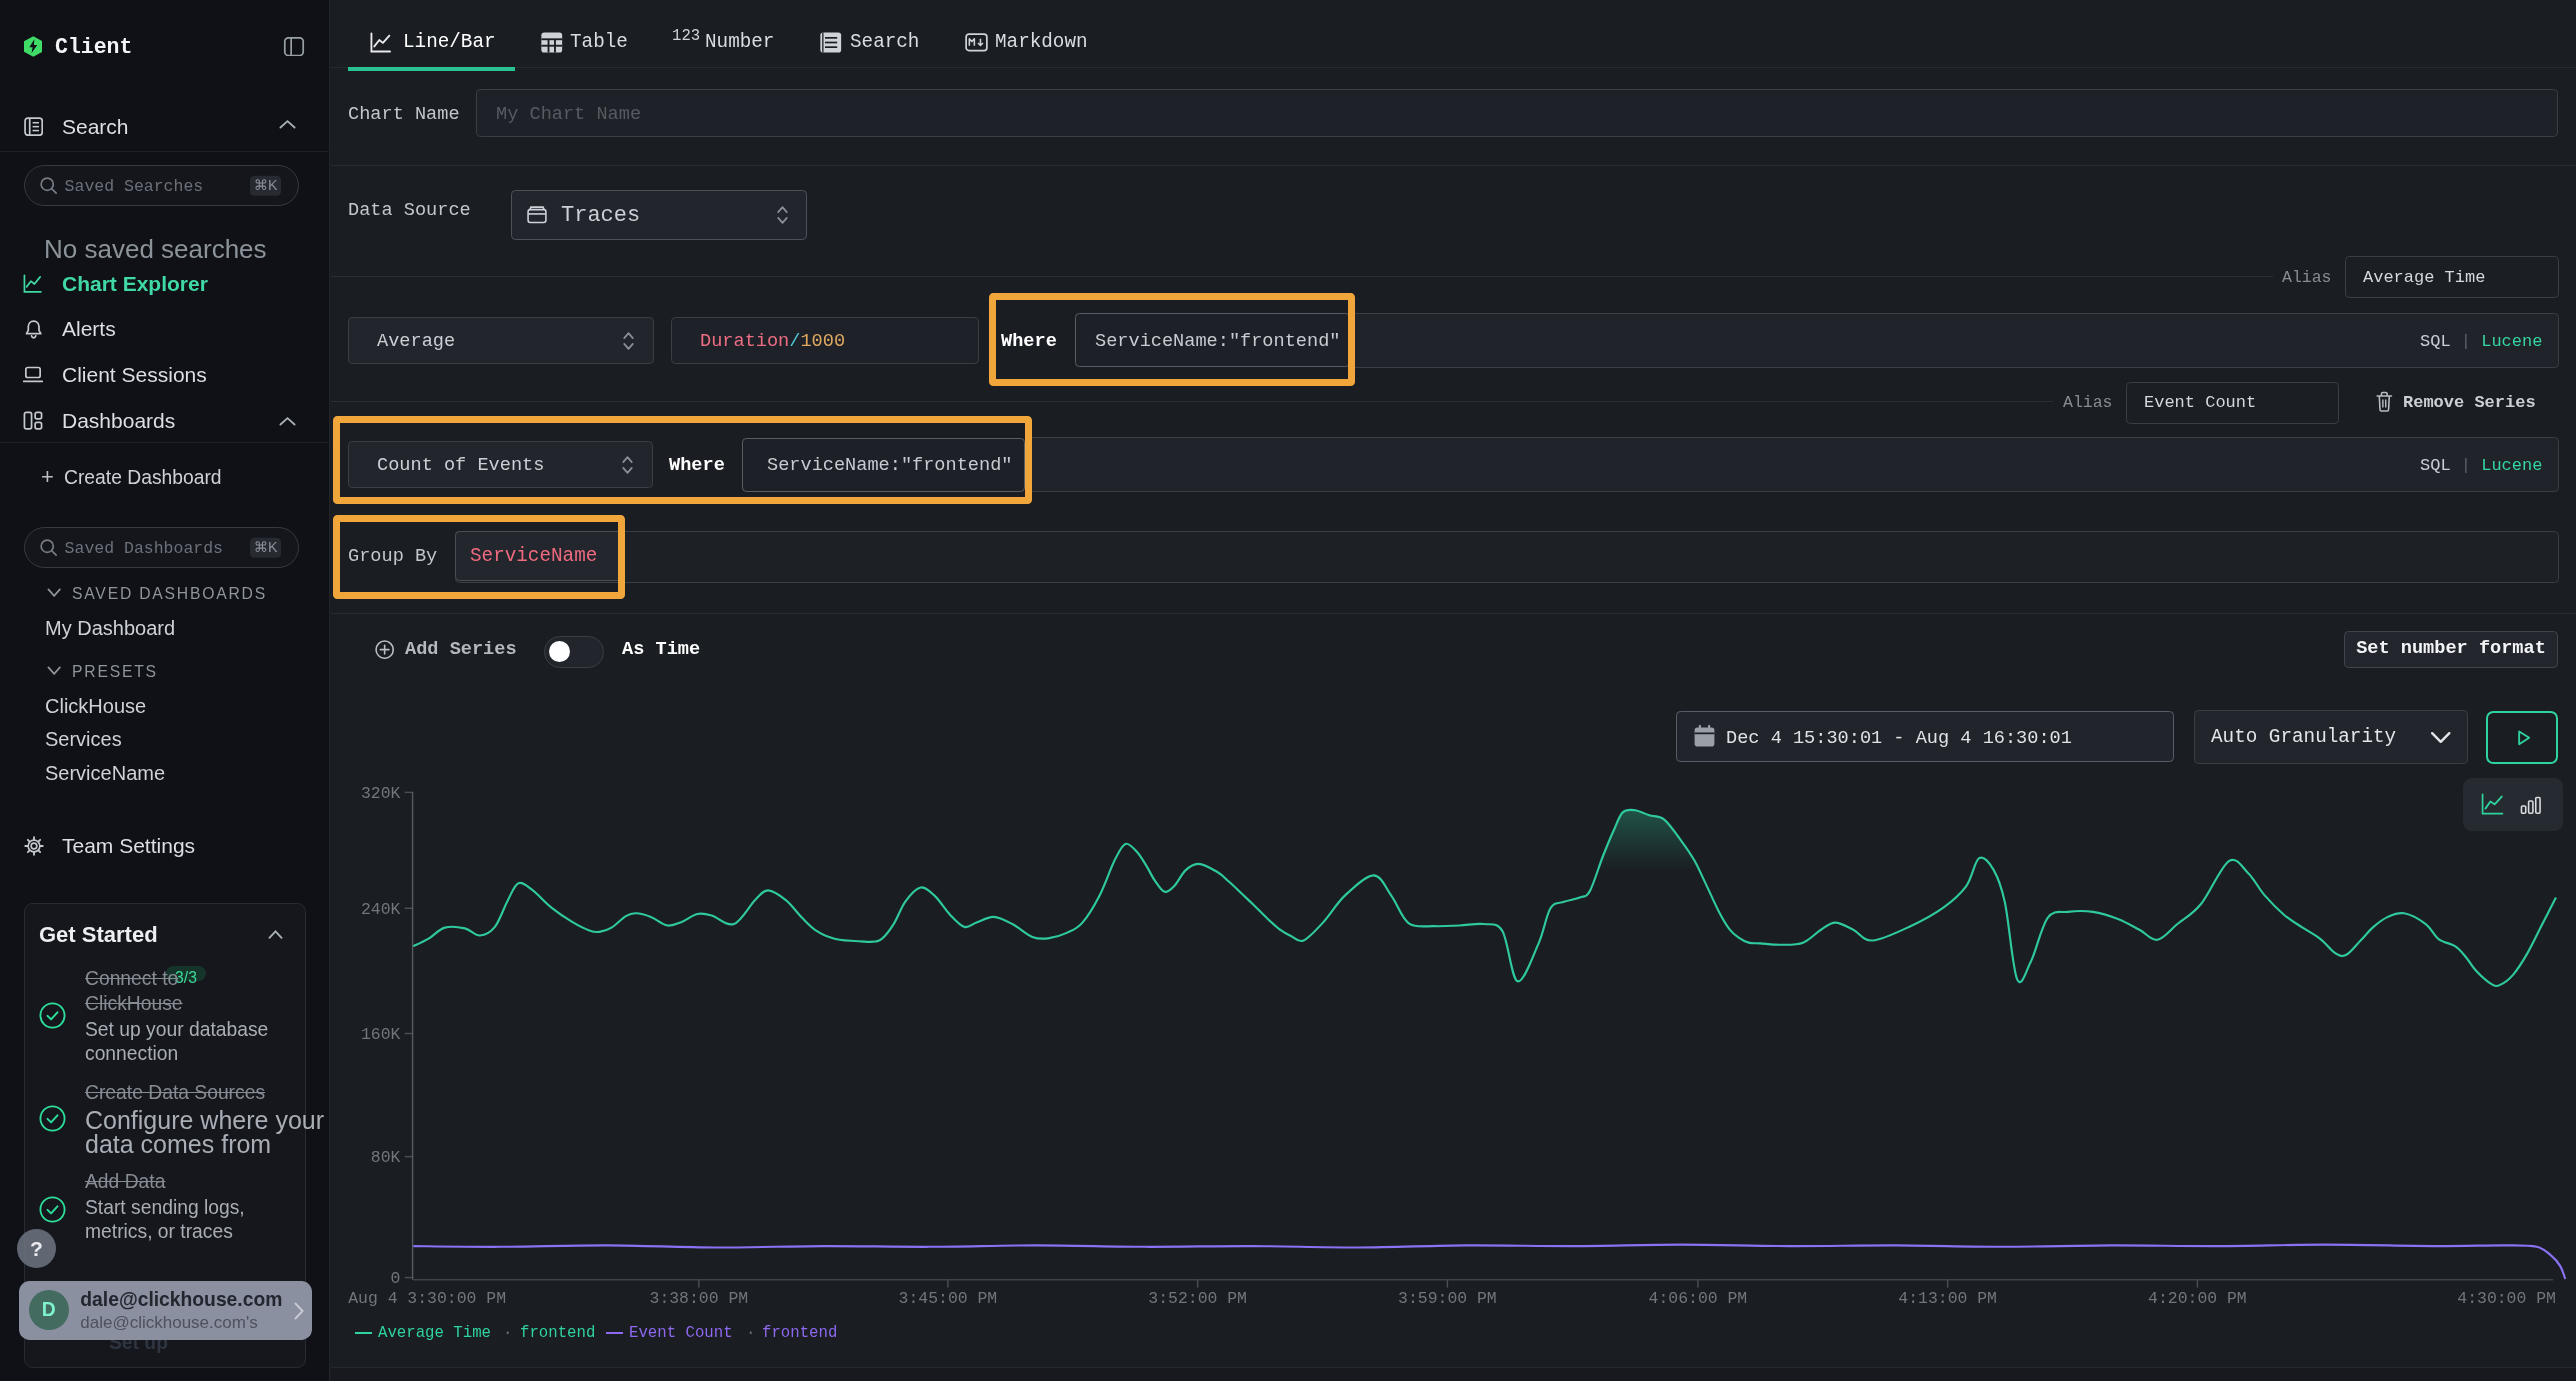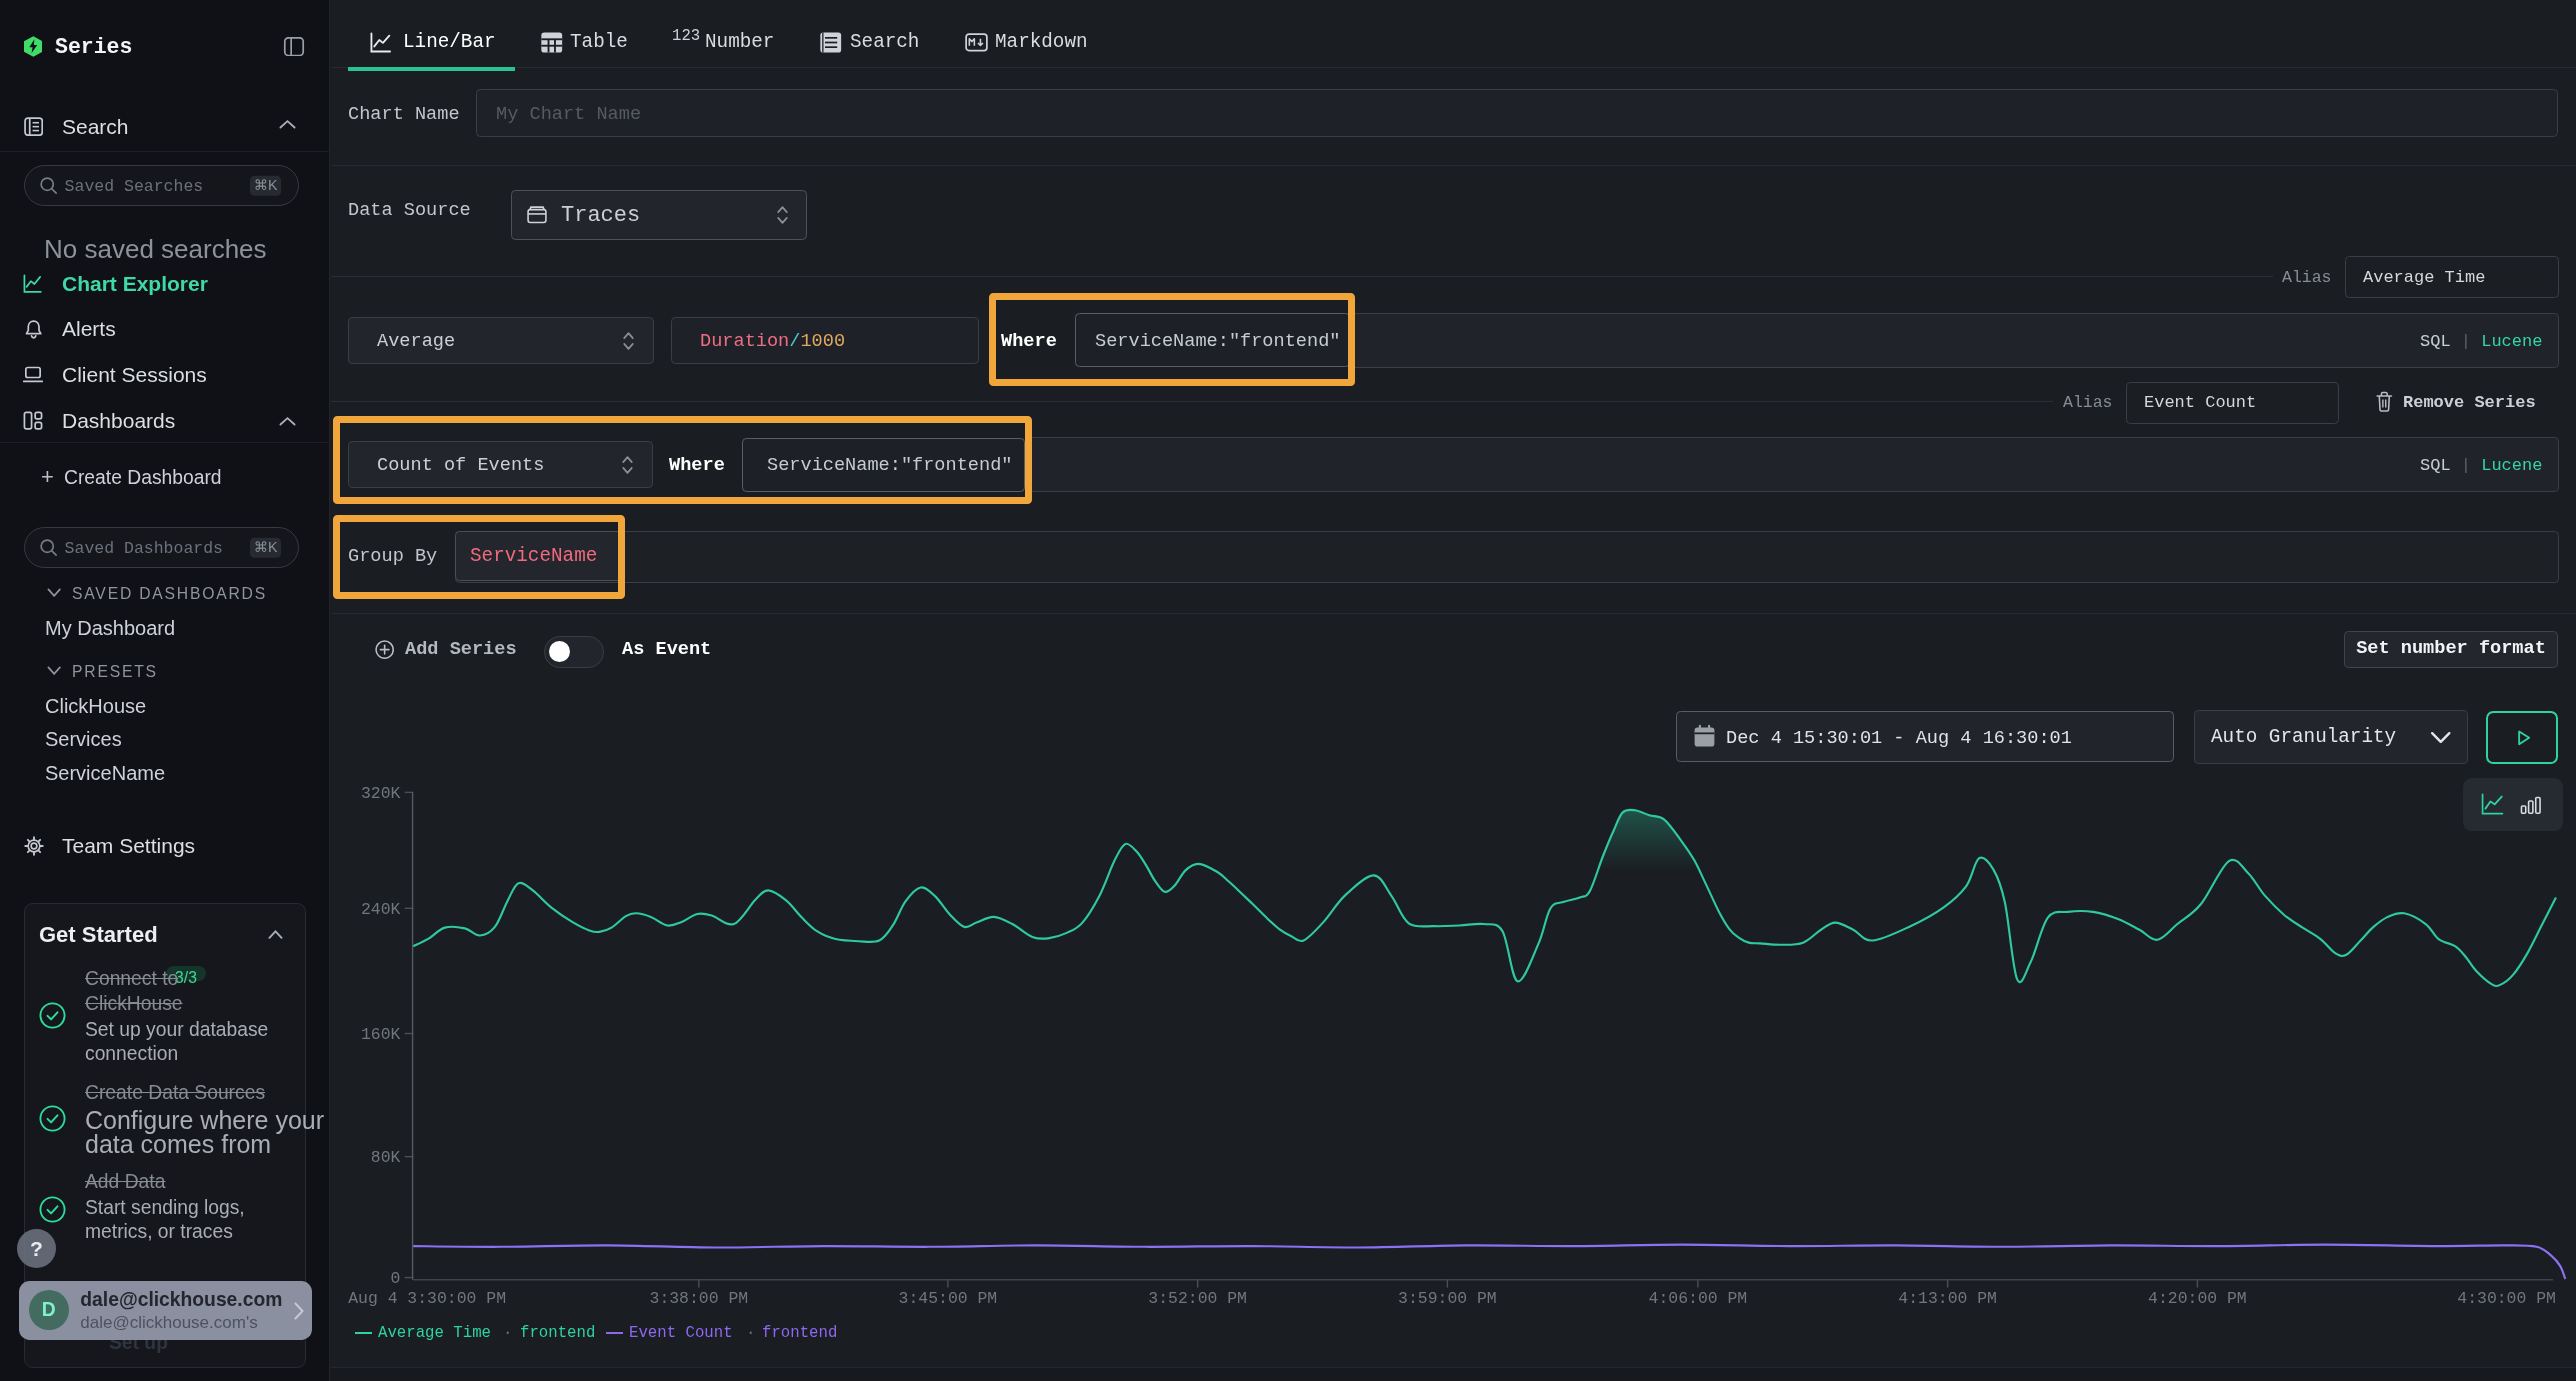--- a/index.html
+++ b/index.html
@@ -29,21 +29,21 @@
 <body>
 <div id="page">
 <aside id="sb">
 
   <div class="abs" style="left:23.6px;top:36px;width:18.6px;height:21px;">
     <svg class="ic" width="18.6" height="21" viewBox="0 0 26 29">
       <polygon points="13,0 26,7.25 26,21.75 13,29 0,21.75 0,7.25" fill="#3fdd67"></polygon>
       <polygon points="14.5,4.5 7.5,15.5 12,15.5 10.5,24 18.5,12.5 13.8,12.5" fill="#10141a"></polygon>
     </svg>
   </div>
-  <div class="abs mono" style="left:55px;top:35px;font-size:21.5px;font-weight:bold;color:#f2f4f6;">Series</div>
+  <div class="abs mono" style="left:55px;top:35px;font-size:21.5px;font-weight:bold;color:#f2f4f6;">Client</div>
   <svg class="abs" style="left:277px;top:37px;" width="34" height="19.3" viewBox="0 0 48 27">
     <rect x="11" y="1" width="26" height="25" rx="5" fill="none" stroke="#9aa0a8" stroke-width="2.4"></rect>
     <line x1="20" y1="1" x2="20" y2="26" stroke="#9aa0a8" stroke-width="2.4"></line>
   </svg>
 
   <svg class="abs" style="left:23.6px;top:117px;" width="19.3" height="19.3" viewBox="0 0 27 27">
     <rect x="1.5" y="1.5" width="24" height="24" rx="4" fill="none" stroke="#c4c8cf" stroke-width="2.4"></rect>
     <line x1="8" y1="1.5" x2="8" y2="25.5" stroke="#c4c8cf" stroke-width="2.4"></line>
     <line x1="12" y1="8" x2="21" y2="8" stroke="#c4c8cf" stroke-width="2.2"></line>
     <line x1="12" y1="13.5" x2="21" y2="13.5" stroke="#c4c8cf" stroke-width="2.2"></line>
@@ -273,21 +273,21 @@
 
   <svg class="abs" style="left:44px;top:640px;" width="19.3" height="19.3" viewBox="0 0 27 27">
     <circle cx="13.5" cy="13.5" r="12" fill="none" stroke="#b9bdc4" stroke-width="2.2"></circle>
     <line x1="13.5" y1="7.5" x2="13.5" y2="19.5" stroke="#b9bdc4" stroke-width="2.2" stroke-linecap="round"></line>
     <line x1="7.5" y1="13.5" x2="19.5" y2="13.5" stroke="#b9bdc4" stroke-width="2.2" stroke-linecap="round"></line>
   </svg>
   <div class="abs mono" style="left:74px;top:649px;transform:translateY(-50%);font-size:18.6px;font-weight:bold;color:#b4b8bf;">Add Series</div>
   <div class="abs" style="left:213px;top:636px;width:60px;height:31.5px;background:#22252b;border:1.4px solid #3a3e45;border-radius:15.7px;">
     <div class="abs" style="left:3.6px;top:3.6px;width:21.5px;height:21.5px;border-radius:50%;background:#ffffff;"></div>
   </div>
-  <div class="abs mono" style="left:291px;top:649px;transform:translateY(-50%);font-size:18.6px;font-weight:bold;color:#ffffff;">As Event</div>
+  <div class="abs mono" style="left:291px;top:649px;transform:translateY(-50%);font-size:18.6px;font-weight:bold;color:#ffffff;">As Time</div>
   <div class="abs mono" style="left:2013px;top:631px;width:214px;height:37px;background:#23262c;border:1.4px solid #40444b;border-radius:4.3px;font-size:18.6px;font-weight:bold;color:#f2f4f6;text-align:center;line-height:34px;">Set number format</div>
 
   <div class="abs" style="left:1345px;top:711px;width:498px;height:51px;background:#22242b;border:1.4px solid #585c68;border-radius:4.3px;"></div>
   <svg class="abs" style="left:1362px;top:724px;" width="23" height="24" viewBox="0 0 32 34">
     <rect x="2" y="5" width="28" height="27" rx="4" fill="#9ba0a8"></rect>
     <rect x="2" y="12" width="28" height="2.5" fill="#1d2027"></rect>
     <rect x="8" y="1" width="3" height="8" rx="1.5" fill="#9ba0a8"></rect>
     <rect x="21" y="1" width="3" height="8" rx="1.5" fill="#9ba0a8"></rect>
   </svg>
   <div class="abs mono" style="left:1395px;top:738px;transform:translateY(-50%);font-size:18.6px;color:#dfe2e6;">Dec 4 15:30:01 - Aug 4 16:30:01</div>

